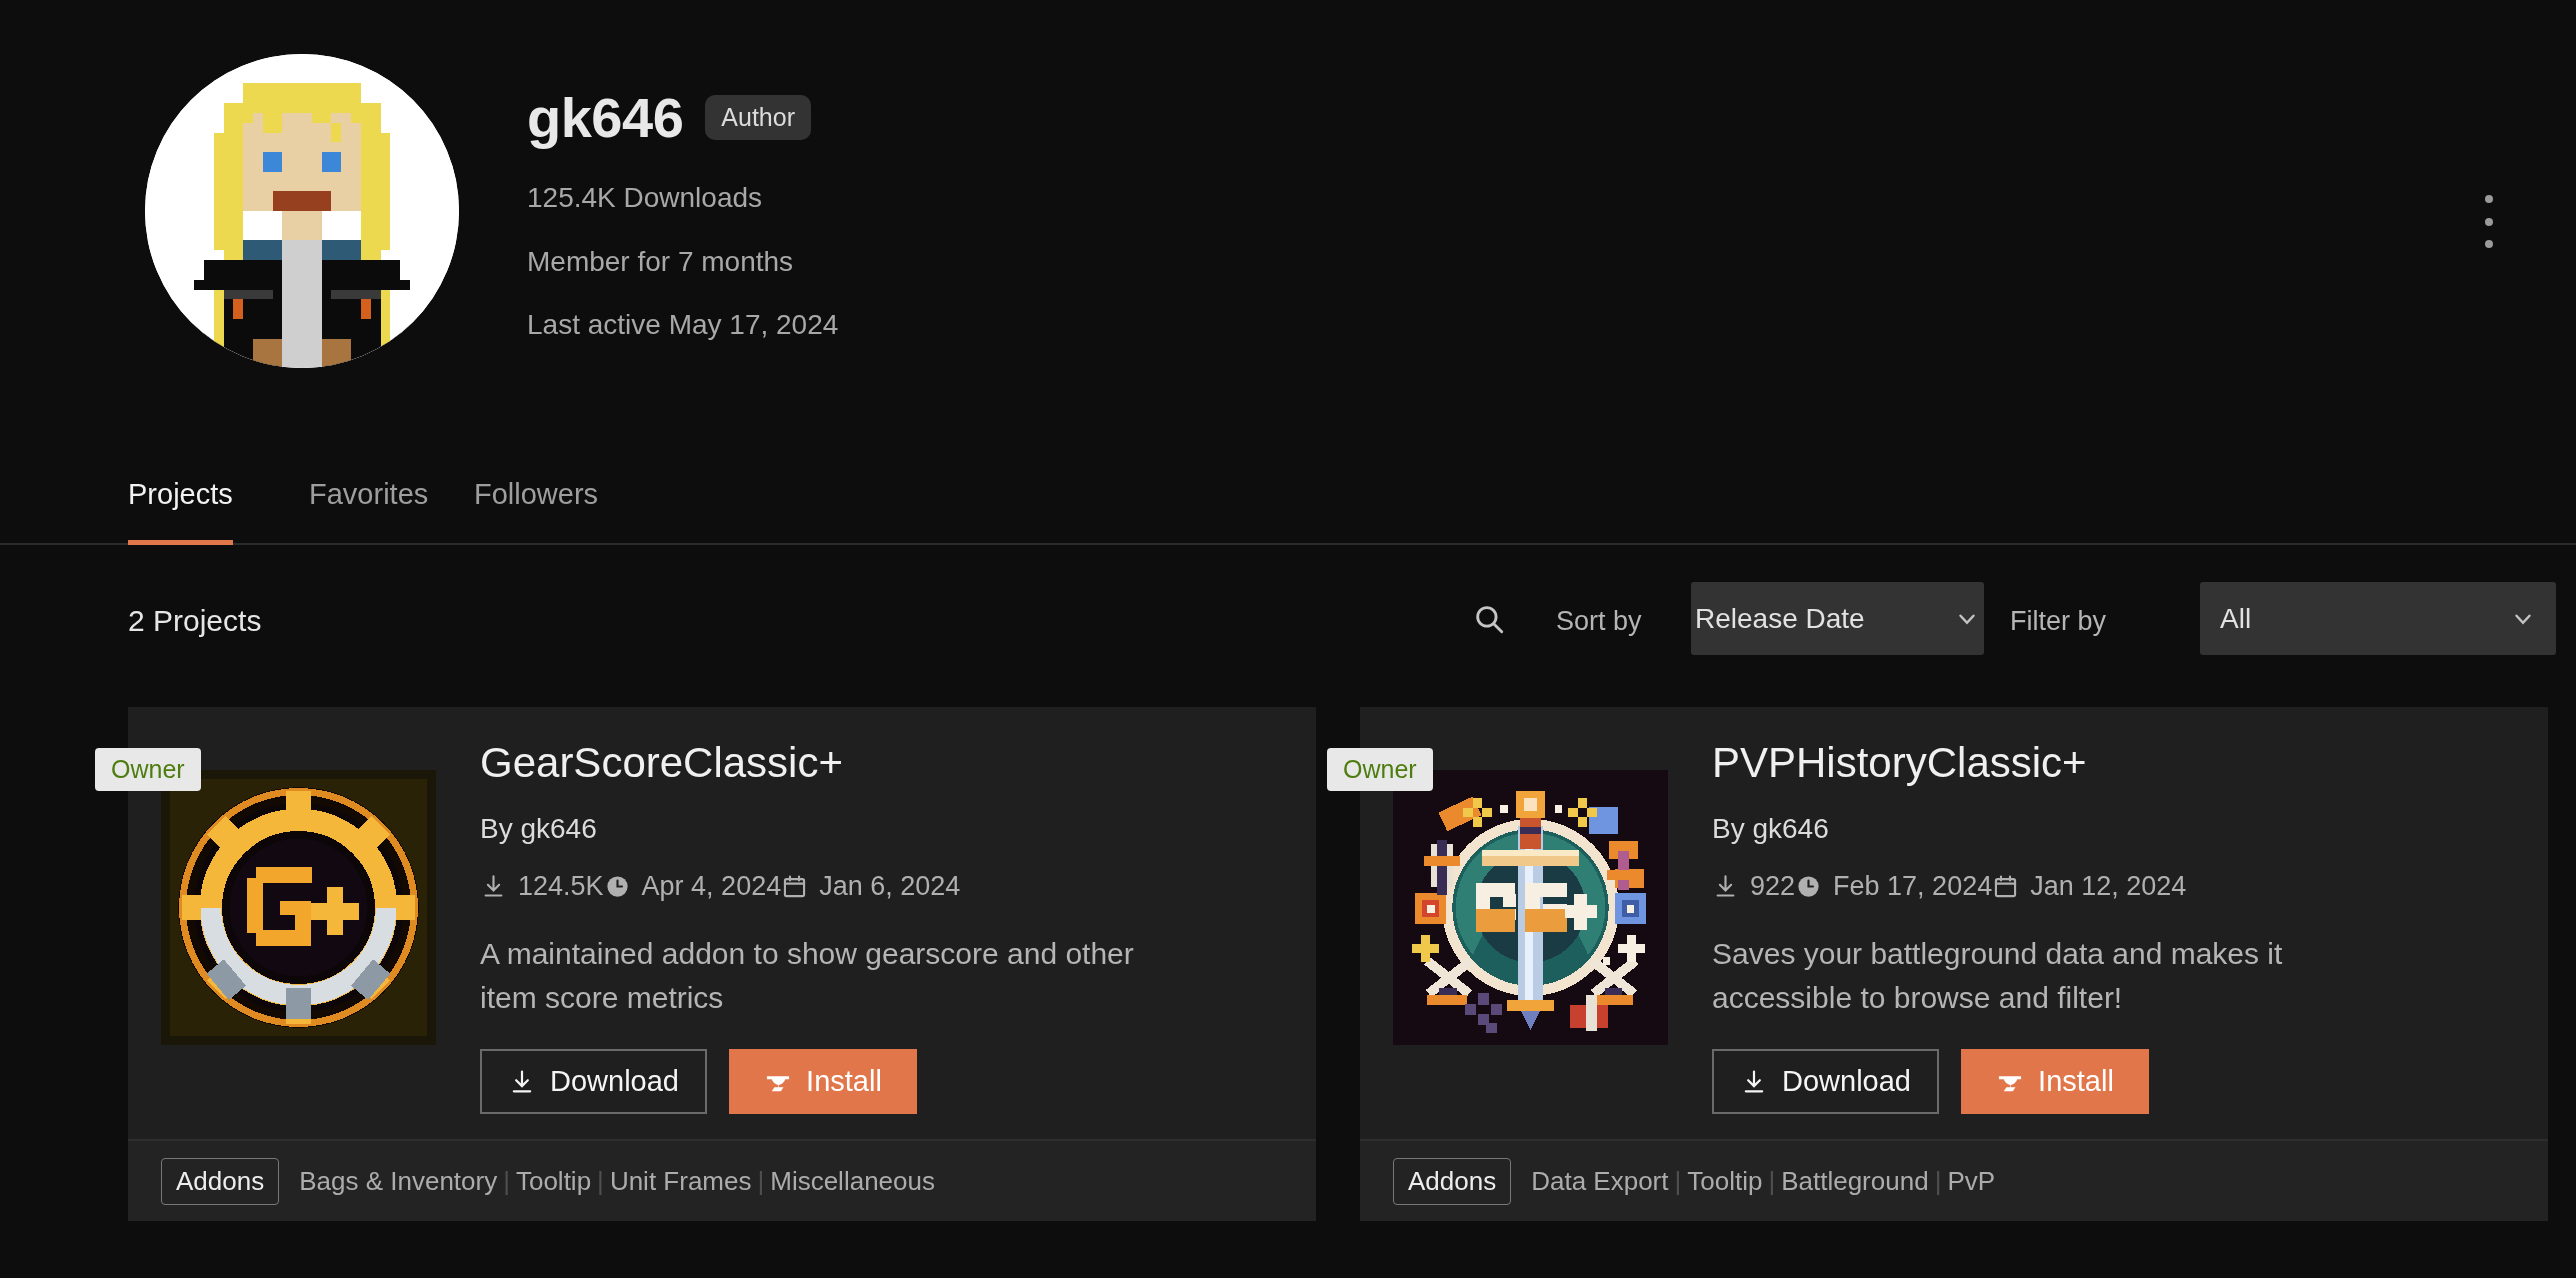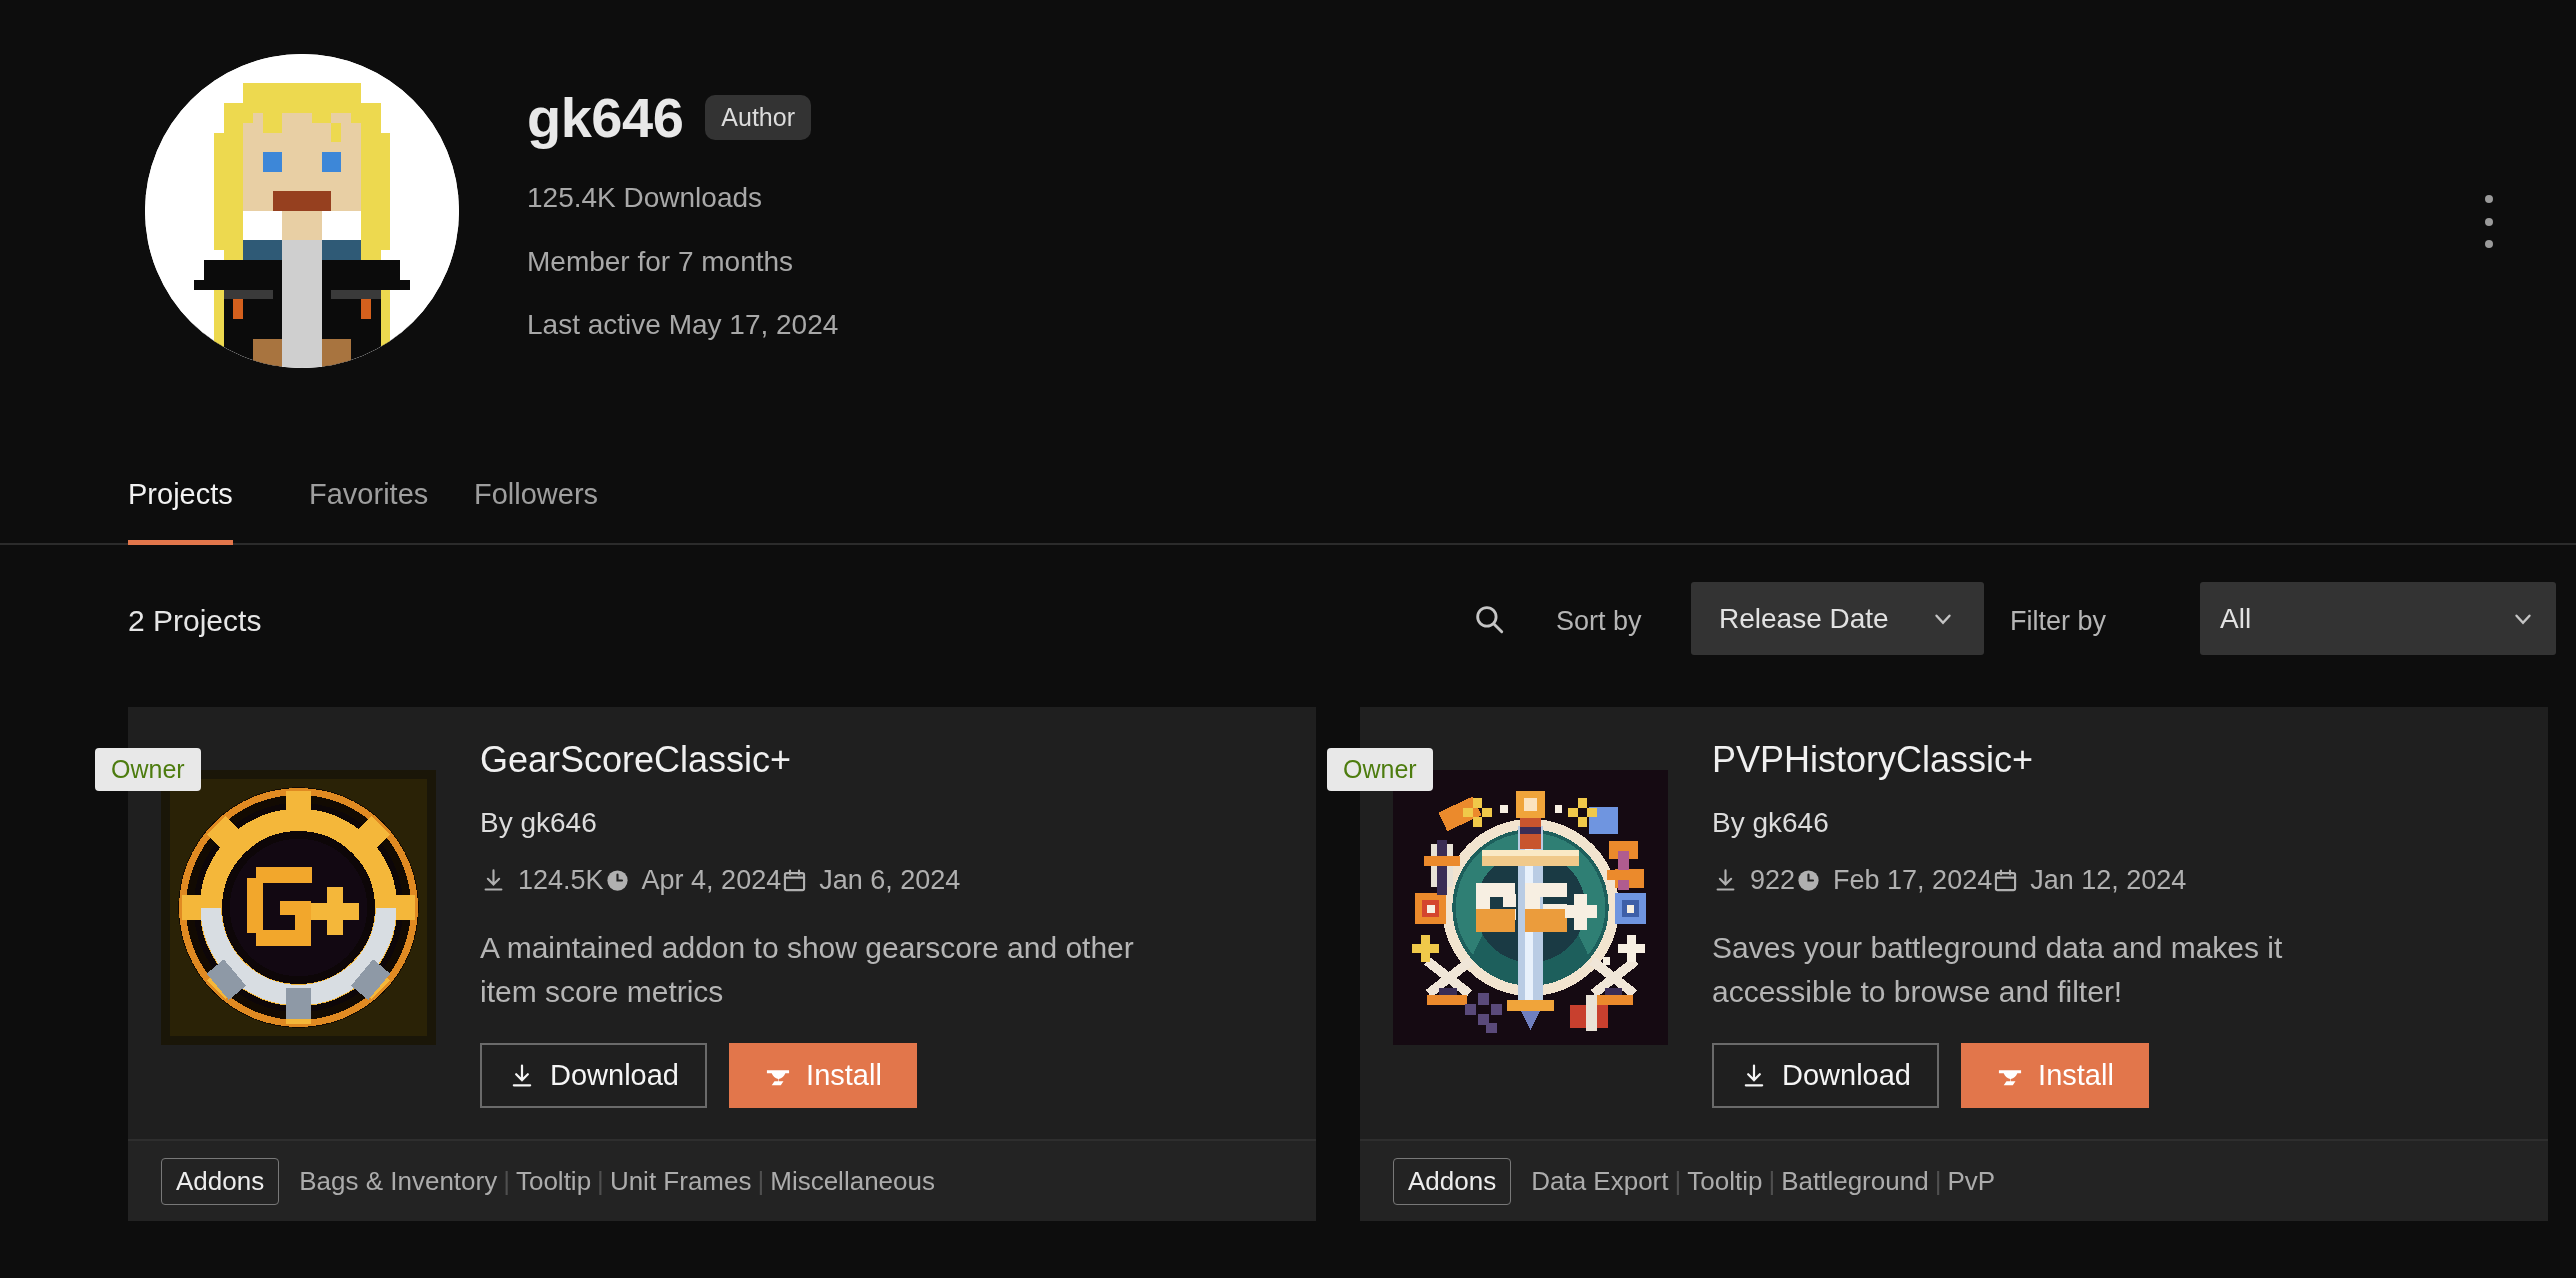--- a/index.html
+++ b/index.html
@@ -71,21 +71,21 @@
 
   .search-icon { position: absolute; left: 1472px; top: 14px; cursor: pointer; }
   .search-icon svg { width: 34px; height: 34px; }
 
   .sort-label { position: absolute; left: 1556px; top: 18px; font-size: 27px; color: #b5b5b5; }
   .select-box {
     position: absolute; height: 73px; background: #333333;
     border-radius: 3px; display: flex; align-items: center;
     cursor: pointer; color: #e2e2e2; font-size: 28px;
   }
-  .select-release { left: 1691px; top: -6px; width: 293px; padding: 0 28px; justify-content: space-between; }
+  .select-release { left: 1691px; top: -6px; width: 293px; padding: 0 4px; justify-content: space-between; }
   .select-all { left: 2163px; top: -6px; width: 356px; padding: 0 20px; justify-content: space-between; margin-left: 37px; }
   .filter-label { position: absolute; left: 2010px; top: 18px; font-size: 27px; color: #b5b5b5; }
   .chev svg { width: 26px; height: 26px; display: block; }
 
   
   .card {
     position: absolute; top: 707px; width: 1188px; height: 514px;
     background: #1f1f1f; display: flex; flex-direction: column;
   }
   .card-0 { left: 128px; }
@@ -96,21 +96,21 @@
   .owner-badge {
     position: absolute; left: -33px; top: 41px;
     background: #e8e8e8; color: #4d7c0f;
     font-size: 25px; padding: 7px 16px; border-radius: 4px; z-index: 5;
   }
 
   .thumb { width: 275px; height: 349px; flex: none; overflow: hidden; }
   .thumb svg { display: block; width: 275px; height: 349px; }
 
   .card-main { flex: 1; padding-left: 44px; padding-top: 6px; }
-  .card-title { font-size: 36px; color: #f0f0f0; margin-bottom: 26px; cursor: pointer; }
+  .card-title { font-size: 42px; color: #f0f0f0; margin-bottom: 26px; cursor: pointer; }
   .card-author { font-size: 28px; color: #dcdcdc; margin-bottom: 26px; }
   .card-author b { font-weight: normal; }
 
   .card-stats { display: flex; align-items: center; margin-bottom: 30px; }
   .stat { display: flex; align-items: center; gap: 11px; font-size: 27px; color: #b0b0b0; }
   .stat svg { width: 27px; height: 27px; flex: none; }
 
   .card-desc { font-size: 30px; color: #b5b5b5; line-height: 1.45; margin-bottom: 30px; max-width: 691px; }
 
   .card-actions { display: flex; gap: 22px; }

